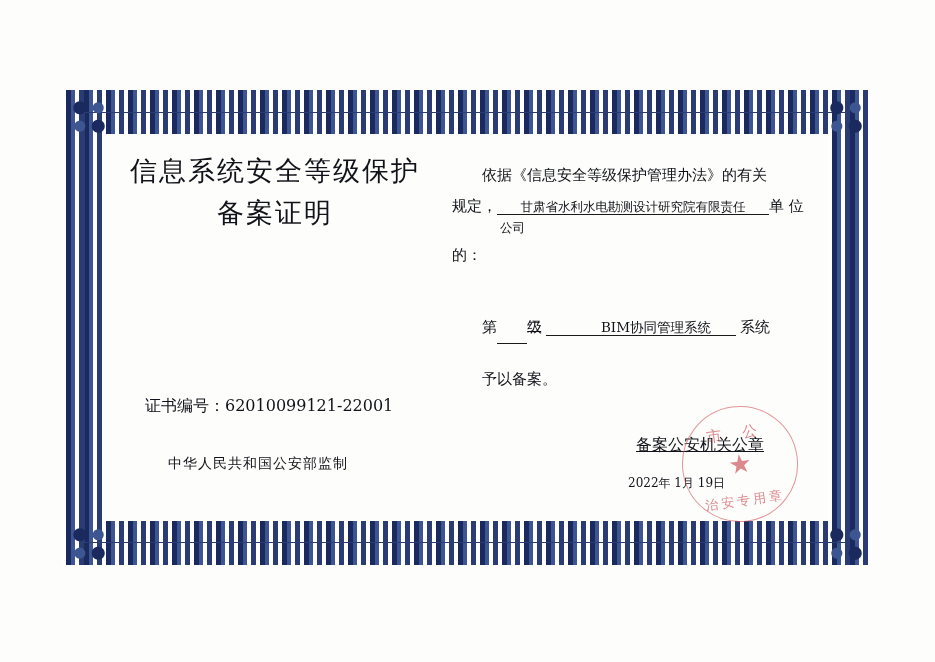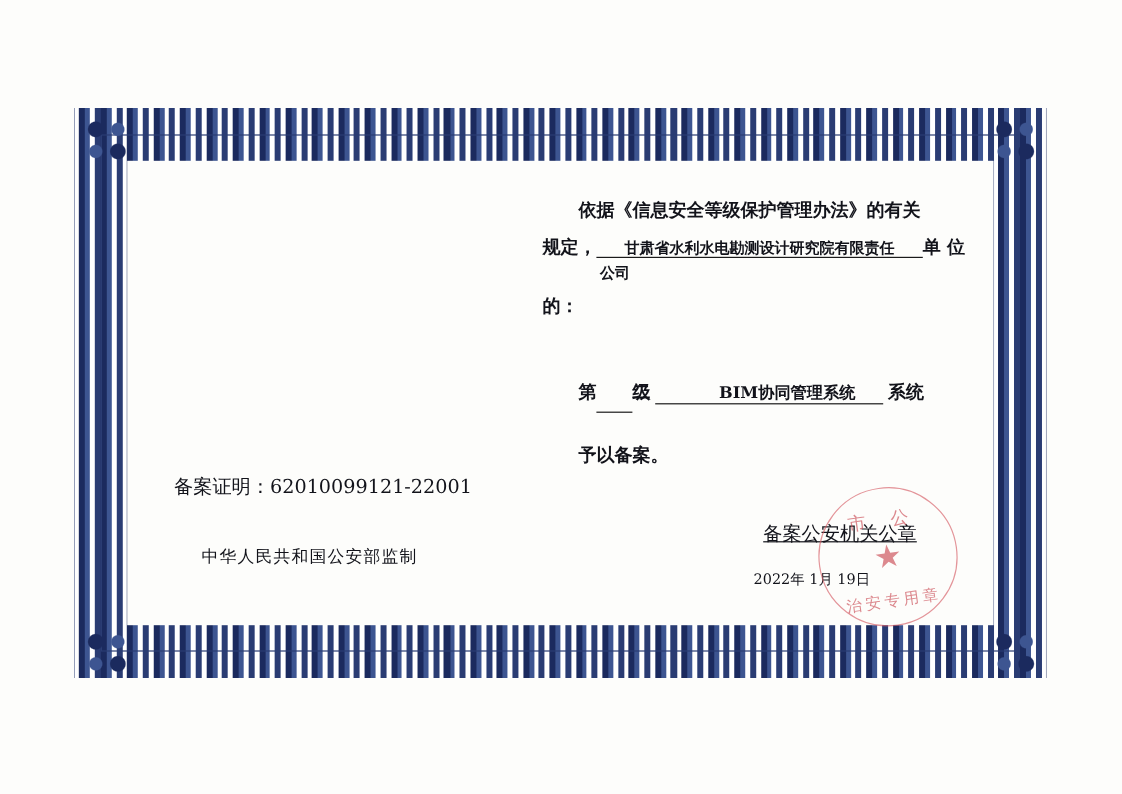--- a/index.html
+++ b/index.html
@@ -117,21 +117,20 @@
 
   
   .right-col {
     position: absolute;
     left: 452px;
     top: 160px;
     width: 372px;
     font-size: 15px;
     color: #12131a;
     line-height: 2.05;
-    font-weight: bold;
   }
   .para-1 {
     text-indent: 2em;
   }
   .fill-row {
     position: relative;
     display: block;
     white-space: nowrap;
   }
   .fill-blank {
@@ -251,23 +250,27 @@
   <div class="ornament-frame">
     <div class="ornament-inner-white"></div>
   </div>
   <div class="ornament-keyline"></div>
 
   <div class="corner tl"></div>
   <div class="corner tr"></div>
   <div class="corner bl"></div>
   <div class="corner br"></div>
 
+  <div class="left-col">
+    <div class="title-line">信息系统安全等级保护</div>
+    <div class="title-line title-line-2">备案证明</div>
+  </div>
 
   <div class="cert-number">
-    <span>备案证明：</span><span>62010099121-22001</span>
+    <span>证书编号：</span><span>62010099121-22001</span>
   </div>
 
   <div class="issuer">中华人民共和国公安部监制</div>
 
   <div class="right-col">
     <div class="para-1">依据《信息安全等级保护管理办法》的有关</div>
 
     <div class="fill-row">
       <span>规定，</span><span class="fill-blank blank-org">甘肃省水利水电勘测设计研究院有限责任</span><span>单 位</span>
       <span class="org-overflow">公司</span>

